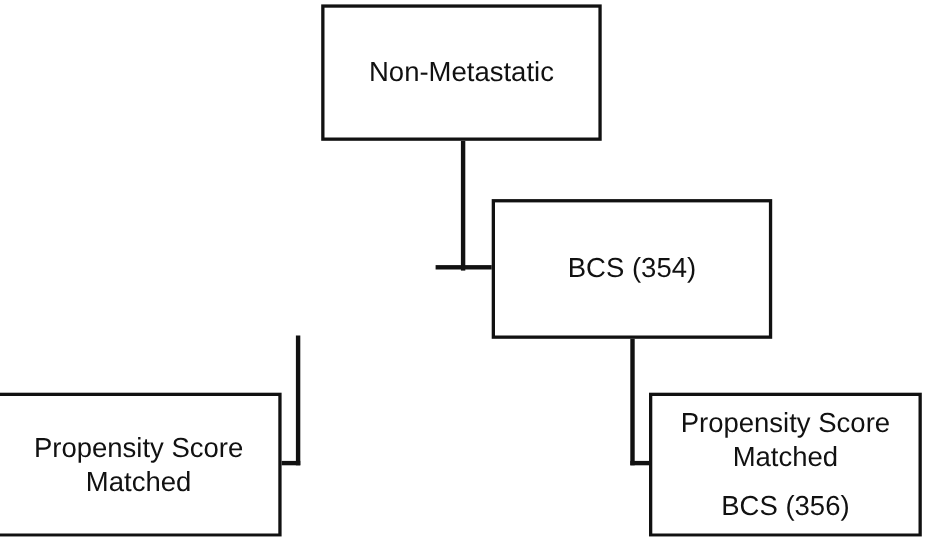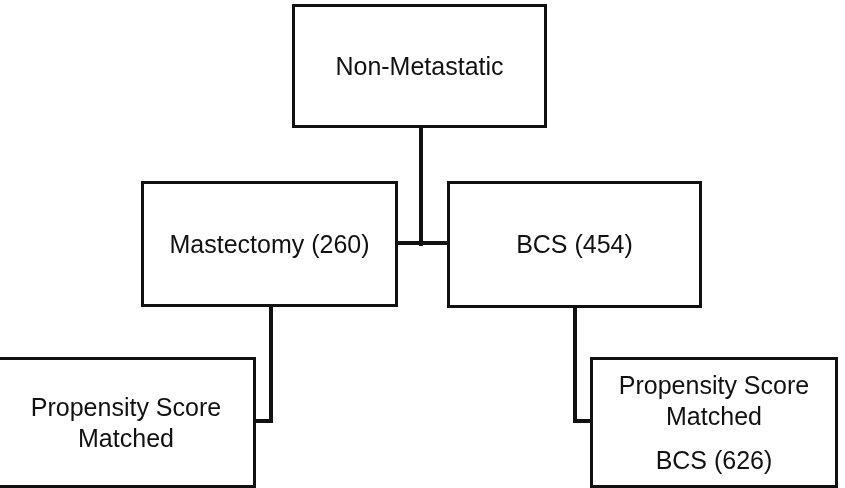--- a/index.html
+++ b/index.html
@@ -130,40 +130,35 @@
   <div class="conn" id="conn-mastectomy-horizontal"></div>
   <div class="conn" id="conn-bcs-vertical"></div>
   <div class="conn" id="conn-bcs-horizontal"></div>
 
   <div class="node" id="node-root">
     <div class="node-body">
       <span class="line">Non-Metastatic</span>
     </div>
   </div>
 
-  <div class="node" id="node-mastectomy">
-    <div class="node-body">
-      <span class="line">Mastectomy (260)</span>
-    </div>
-  </div>
 
   <div class="node" id="node-bcs">
     <div class="node-body">
-      <span class="line">BCS (454)</span>
+      <span class="line">BCS (354)</span>
     </div>
   </div>
 
   <div class="node" id="node-ps-mastectomy">
     <div class="node-body">
       <span class="line">Propensity Score</span>
       <span class="line">Matched</span>
     </div>
   </div>
 
   <div class="node" id="node-ps-bcs">
     <div class="node-body">
       <span class="line">Propensity Score</span>
       <span class="line">Matched</span>
-      <span class="line group-gap">BCS (626)</span>
+      <span class="line group-gap">BCS (356)</span>
     </div>
   </div>
 
 </div>
 
 </body></html>

